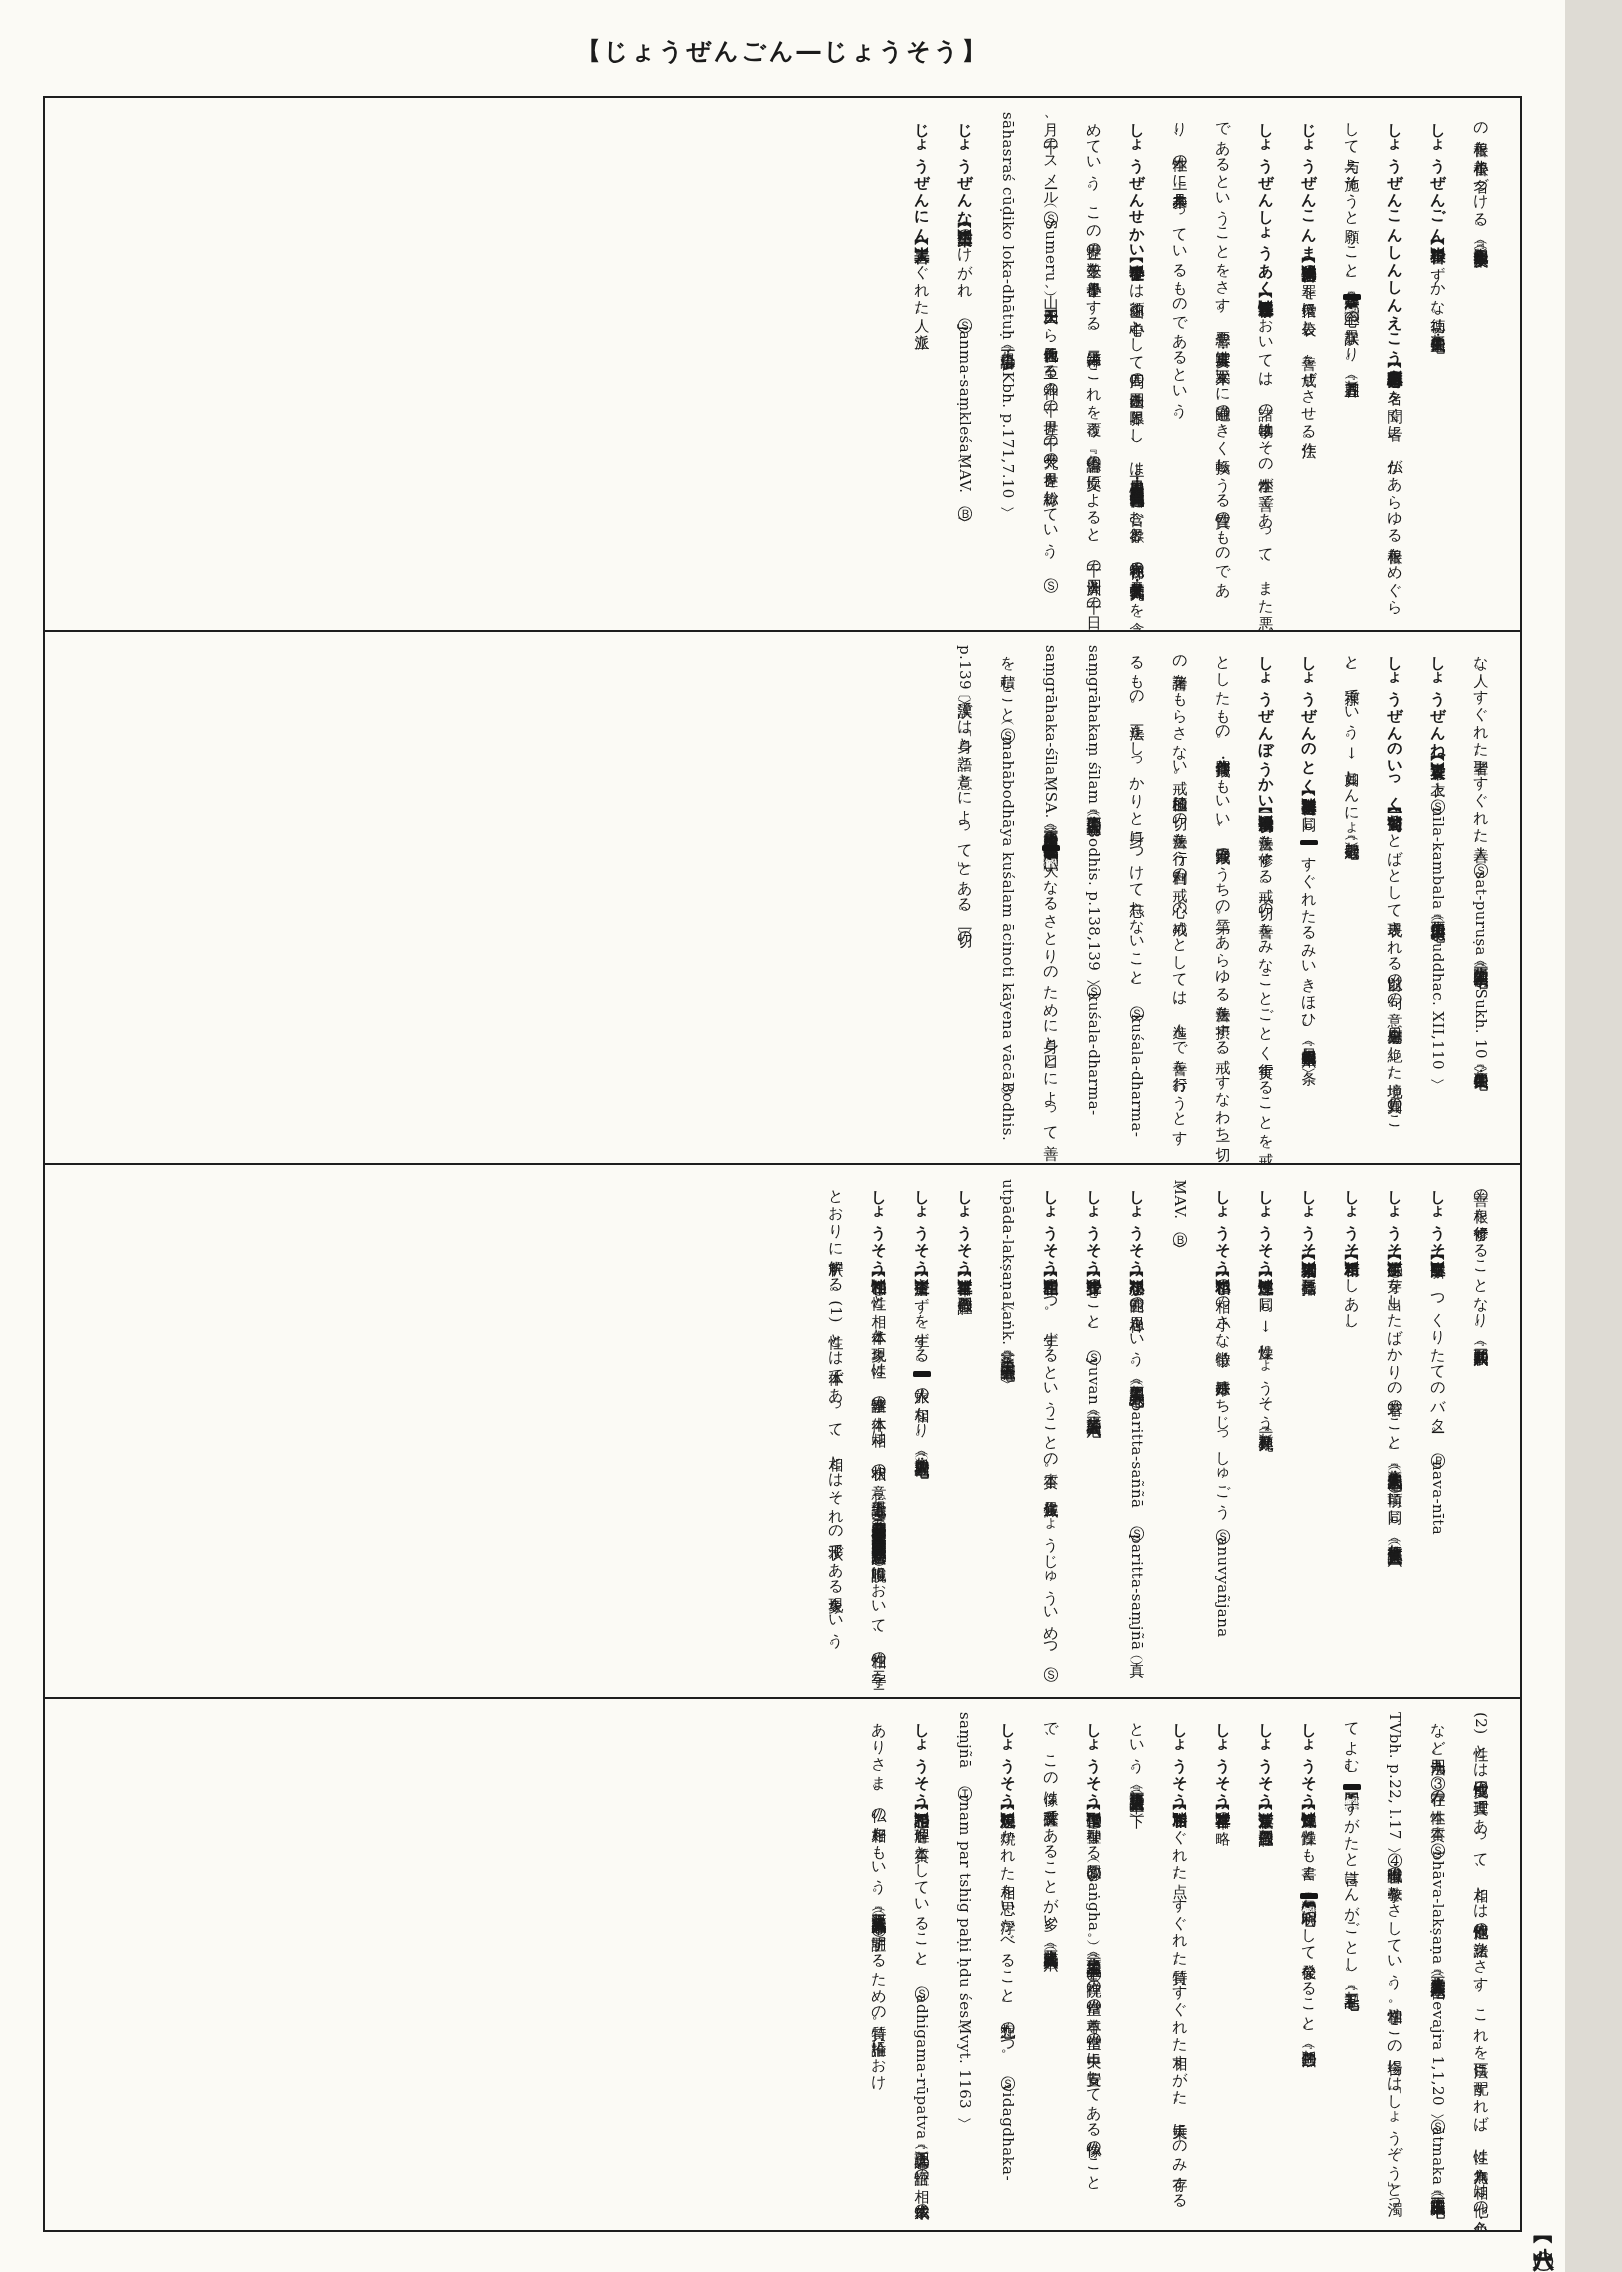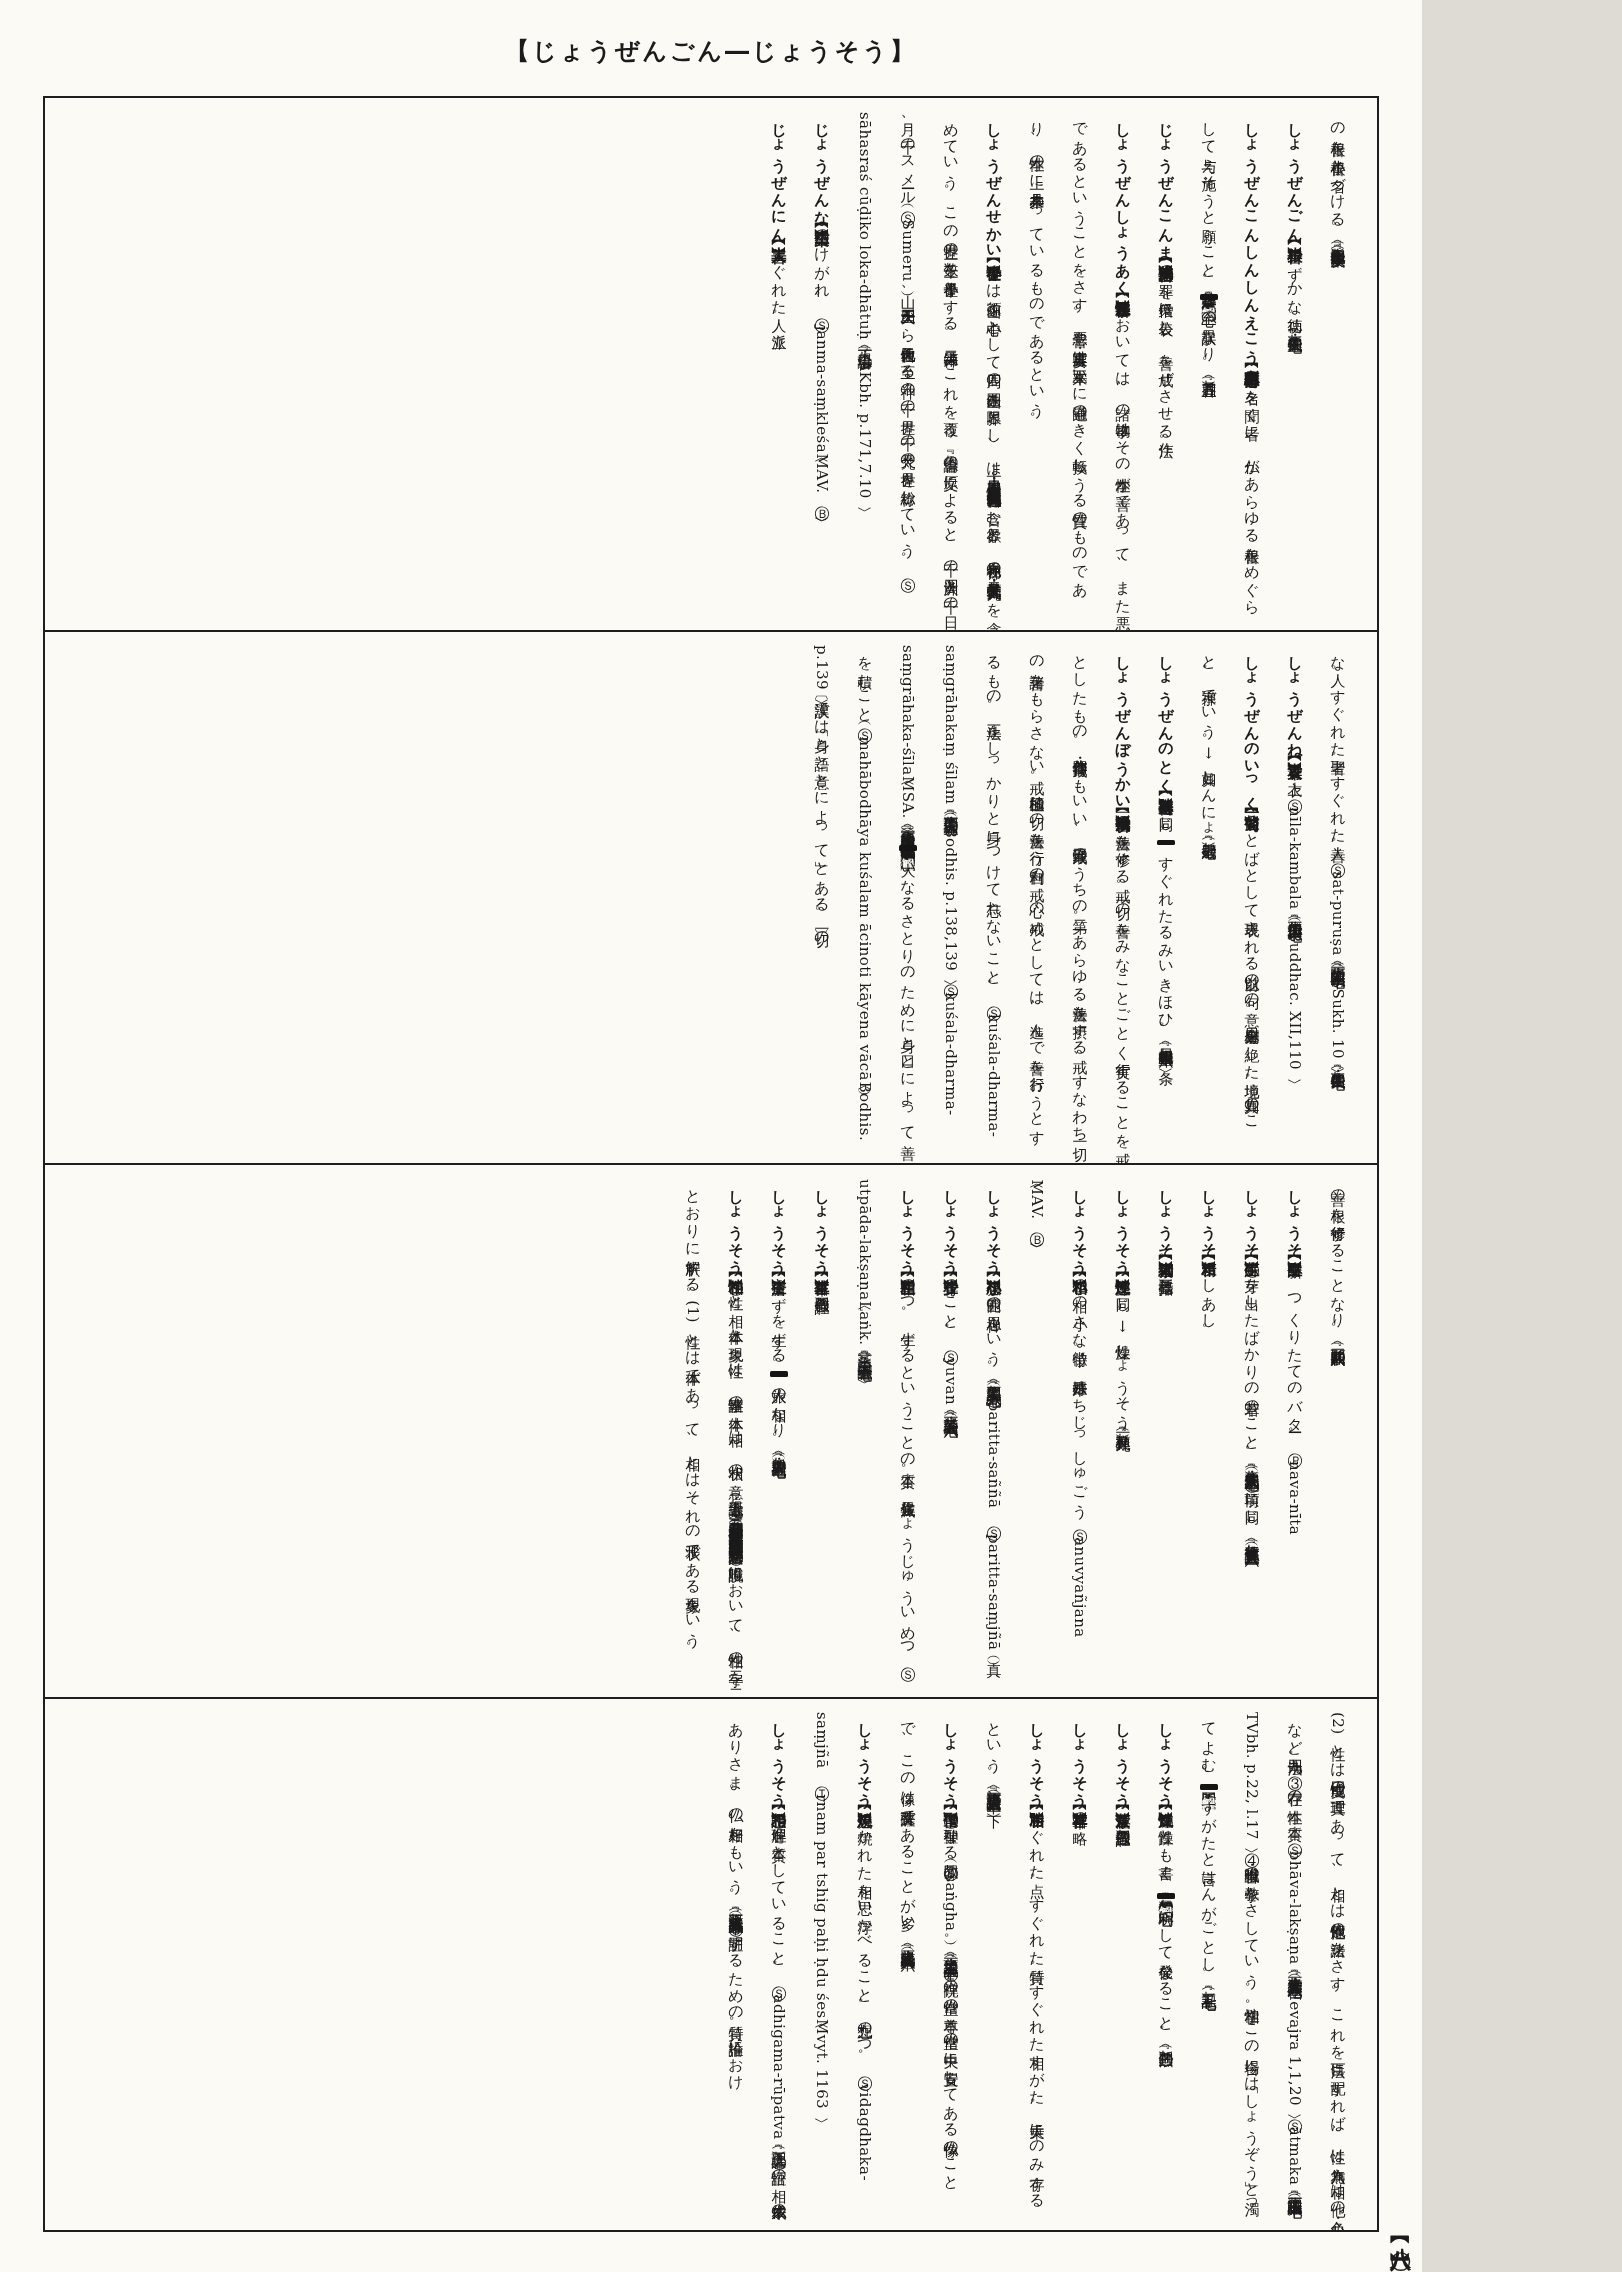--- a/index.html
+++ b/index.html
@@ -1,19 +1,19 @@
 <!DOCTYPE html>
 <html lang="ja" style="font-size:12px"><head>
 <meta charset="utf-8">
 <style>
   * { margin:0; padding:0; box-sizing:border-box; }
   html,body { width:1623px; height:2273px; }
   body { background:#dedbd4; overflow:hidden; }
   .page {
-    position:relative; width:1422px; height:2273px;
+    position:relative; width:1565px; height:2273px;
     background:#fbfaf5; color:#1b1b1b;
     font-family:"DejaVu Serif","Liberation Serif",serif;
   }
   .running-head {
     position:absolute; top:35px; left:0; width:100%;
     text-align:center; font-size:24px; font-weight:bold;
     letter-spacing:3px;
     font-family:"DejaVu Sans","Liberation Sans",sans-serif;
   }
   .page-number {

